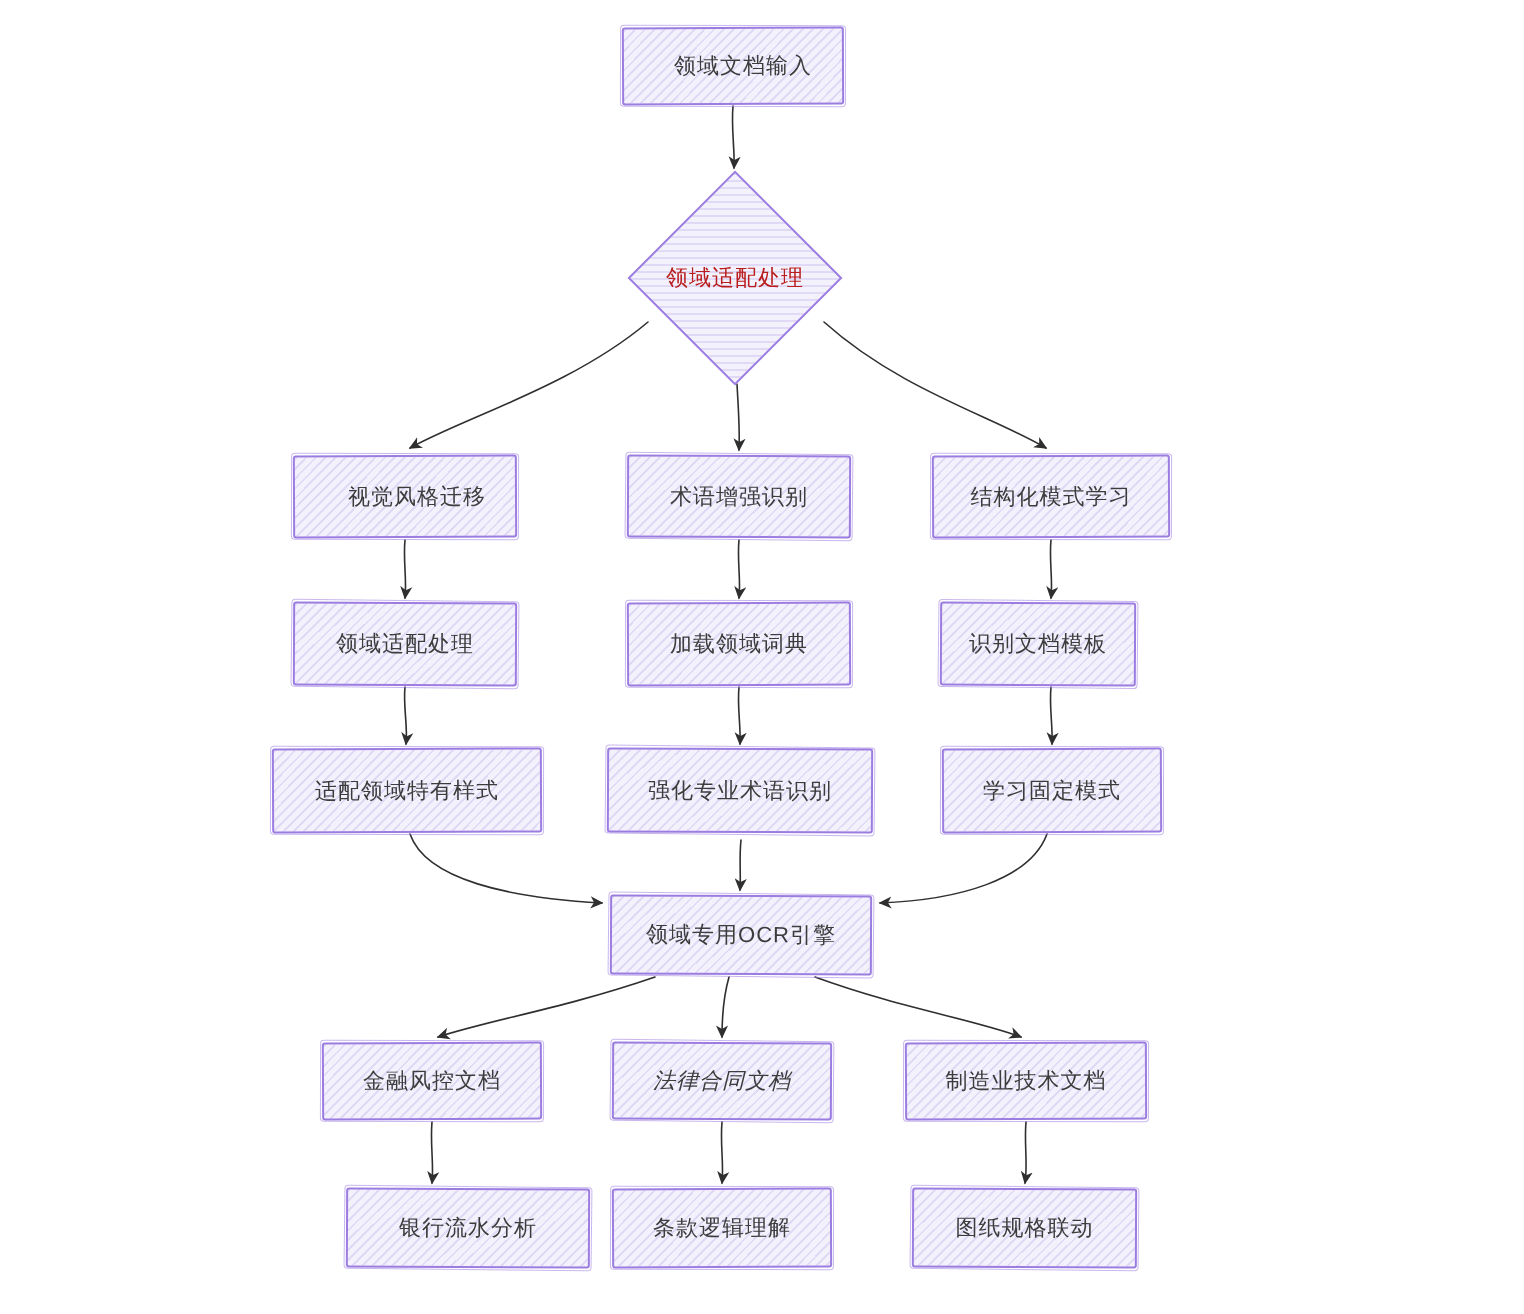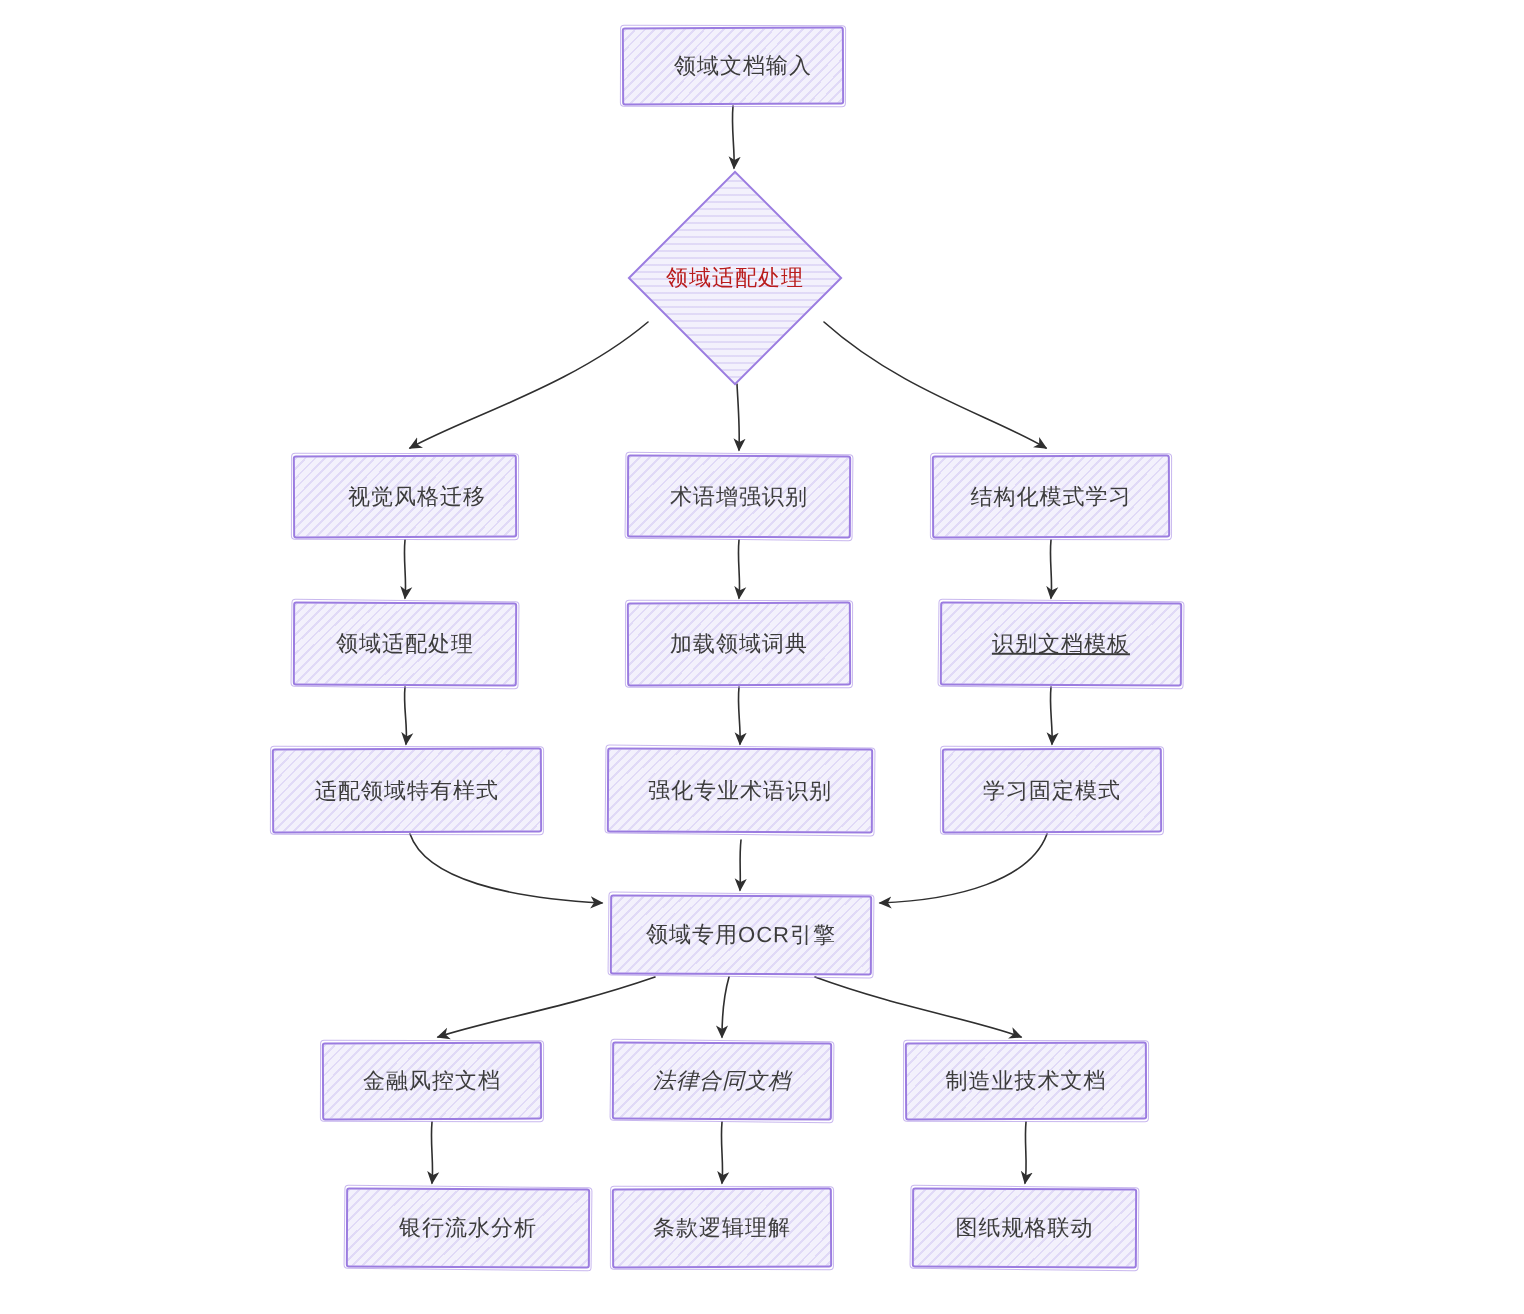--- a/index.html
+++ b/index.html
@@ -101,21 +101,21 @@
     <div class="diamond-shape"></div>
     <div class="diamond-label">领域适配处理</div>
   </div>
 
   <div class="node" style="left:293px;top:455px;width:224px;height:83px;padding-left:24px;">视觉风格迁移</div>
   <div class="node" style="left:627px;top:455px;width:224px;height:83px;">术语增强识别</div>
   <div class="node" style="left:932px;top:455px;width:238px;height:83px;">结构化模式学习</div>
 
   <div class="node" style="left:293px;top:602px;width:224px;height:84px;">领域适配处理</div>
   <div class="node" style="left:627px;top:602px;width:224px;height:84px;">加载领域词典</div>
-  <div class="node" style="left:940px;top:602px;width:242px;height:84px;text-decoration:underline;">识别文档模板</div>
+  <div class="node" style="left:940px;top:602px;width:196px;height:84px;">识别文档模板</div>
 
   <div class="node" style="left:272px;top:748px;width:270px;height:85px;">适配领域特有样式</div>
   <div class="node" style="left:607px;top:748px;width:266px;height:85px;">强化专业术语识别</div>
   <div class="node" style="left:942px;top:748px;width:220px;height:85px;text-align:right;">学习固定模式</div>
 
   <div class="node" style="left:610px;top:895px;width:262px;height:80px;">领域专用OCR引擎</div>
 
   <div class="node" style="left:322px;top:1042px;width:220px;height:78px;">金融风控文档</div>
   <div class="node" style="left:612px;top:1042px;width:220px;height:78px;font-style:italic;">法律合同文档</div>
   <div class="node" style="left:905px;top:1042px;width:242px;height:78px;">制造业技术文档</div>

